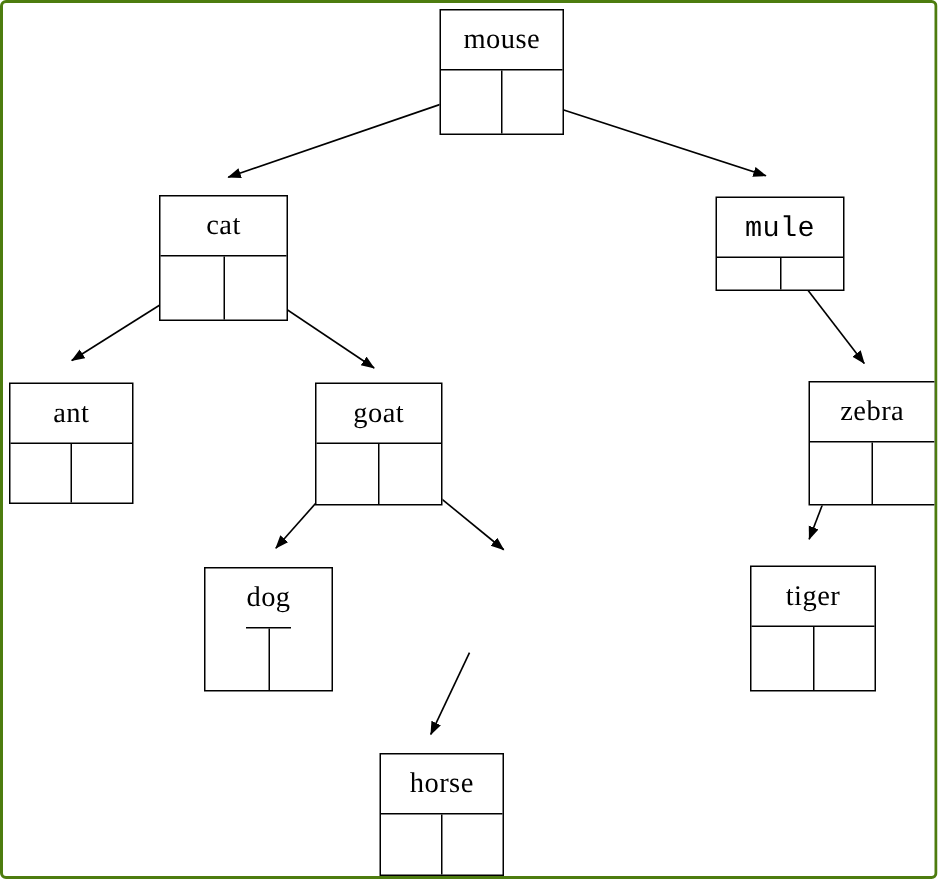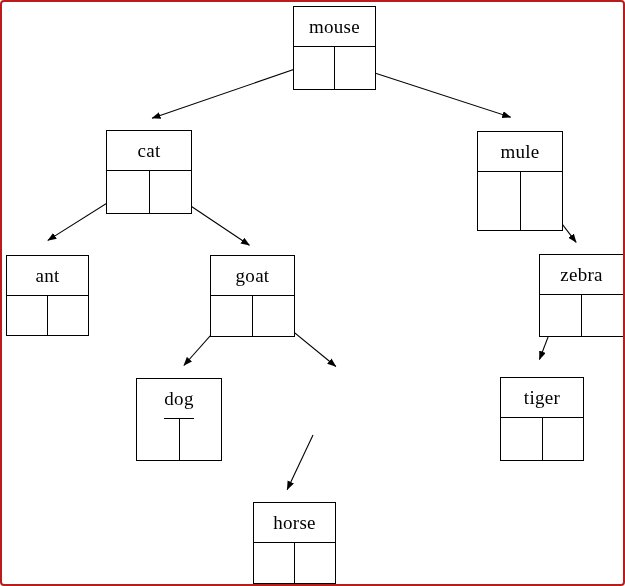--- a/index.html
+++ b/index.html
@@ -2,21 +2,21 @@
 <html><head>
 <meta charset="utf-8">
 <style>
   html, body { margin: 0; padding: 0; background: #ffffff; }
   .canvas {
     position: relative;
     width: 625px;
     height: 586px;
     box-sizing: border-box;
     background: #ffffff;
-    border: 2px solid #b91c1c;
+    border: 2px solid #4d7c0f;
     border-radius: 4px;
     overflow: hidden;
     font-family: "Liberation Serif", "DejaVu Serif", serif;
   }
   .edges-layer {
     position: absolute;
     left: 0; top: 0;
     width: 100%; height: 100%;
   }
   .node {
@@ -76,21 +76,21 @@
   </div>
 
   <div class="node" style="left:104px; top:128px; width:86px; height:84px;">
     <div class="node-label">cat</div>
     <div class="node-cells">
       <div class="cell cell-left"></div>
       <div class="cell cell-right"></div>
     </div>
   </div>
 
-  <div class="node" style="left:475px; top:129px; width:86px; height:100px;">
+  <div class="node" style="left:475px; top:129px; width:86px; height:63px;font-family:Liberation Mono, monospace;">
     <div class="node-label">mule</div>
     <div class="node-cells">
       <div class="cell cell-left"></div>
       <div class="cell cell-right"></div>
     </div>
   </div>
 
   <div class="node" style="left:4px; top:253px; width:83px; height:81px;text-align:center;">
     <div class="node-label">ant</div>
     <div class="node-cells">

